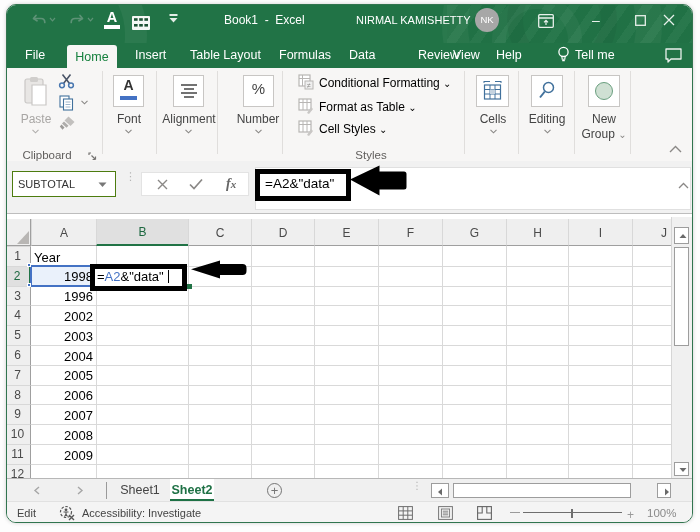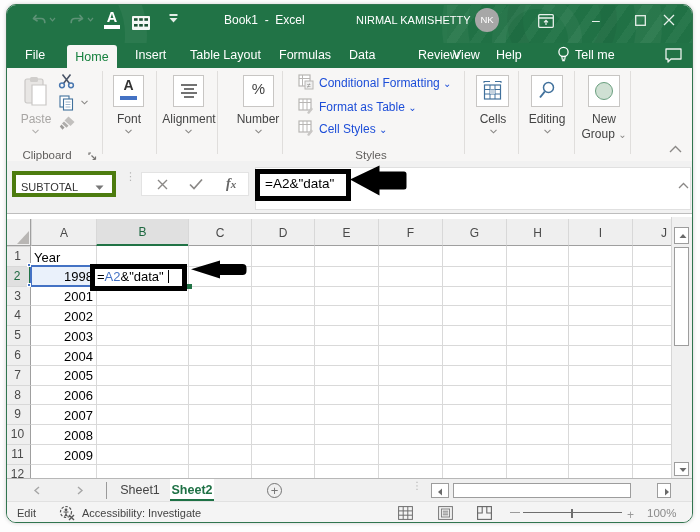--- a/index.html
+++ b/index.html
@@ -25,24 +25,24 @@
   .mitem { position:absolute; top:0; height:25px; line-height:25px; color:#fff; font-size:12.5px; white-space:nowrap; }
   .hometab { position:absolute; left:60px; top:2px; width:50px; height:23px; background:#f7f6f5; border-radius:3px 3px 0 0; color:#15803d; font-size:12.5px; text-align:center; line-height:25px; }
   
   .ribbon { position:absolute; left:0; top:63px; width:100%; height:93px; background:#f7f6f5; }
   .rsep { position:absolute; top:3px; width:1px; height:83px; background:#e0dedc; }
   .rbox { position:absolute; top:7px; width:31px; height:32px; background:#fff; border:1px solid #c8c6c4; }
   .rlabel { position:absolute; font-size:12px; color:#444; text-align:center; white-space:nowrap; }
   .chev { position:absolute; width:7px; height:4px; }
   .chev svg { display:block; }
   .glabel { position:absolute; top:81px; font-size:11.5px; color:#605e5c; text-align:center; white-space:nowrap; }
-  .styrow { position:absolute; font-size:12px; color:#1d4ed8; white-space:nowrap; }
+  .styrow { position:absolute; font-size:12px; color:#000000; white-space:nowrap; }
   
   .fbar { position:absolute; left:0; top:156px; width:100%; height:53px; background:#f1f1f1; border-bottom:1px solid #bdbdbd; }
-  .namebox { position:absolute; left:5px; top:10px; width:104px; height:26px; background:#fff; border:4px solid #4d7c0f; font-size:11px; color:#333; line-height:24px; padding-left:5px; }
+  .namebox { position:absolute; left:5px; top:10px; width:104px; height:26px; background:#fff; border:1px solid #4d7c0f; font-size:11px; color:#333; line-height:24px; padding-left:5px; }
   .fxarea { position:absolute; left:248px; top:6px; width:436px; height:43px; background:#fff; border:1px solid #e0e0e0; }
   
   .grid { position:absolute; left:0; top:209px; width:100%; height:264px; background:#fff; overflow:hidden; }
   .colhdr { position:absolute; top:5px; height:27px; background:#efefef; border-left:1px solid #d8d8d8; border-bottom:1px solid #9f9f9f; color:#4a4a4a; font-size:12px; text-align:center; line-height:28px; }
   .rowhdr { position:absolute; left:0; width:24px; background:#efefef; border-top:1px solid #d8d8d8; border-right:1px solid #9f9f9f; color:#4a4a4a; font-size:12px; text-align:center; padding-right:2px; }
   .vline { position:absolute; top:32px; width:1px; background:#d9d9d9; }
   .hline { position:absolute; left:24px; height:1px; background:#d9d9d9; }
   .cell { position:absolute; font-size:13px; color:#000; white-space:nowrap; }
   
   .vsb { position:absolute; right:0; top:3px; width:21px; height:270px; background:#f0f0f0; border-left:1px solid #d6d6d6; }
@@ -365,21 +365,21 @@
       <div class="vline" style="left:244px;height:237.60000000000002px;"></div>
       <div class="vline" style="left:307px;height:237.60000000000002px;"></div>
       <div class="vline" style="left:371px;height:237.60000000000002px;"></div>
       <div class="vline" style="left:435px;height:237.60000000000002px;"></div>
       <div class="vline" style="left:499px;height:237.60000000000002px;"></div>
       <div class="vline" style="left:561px;height:237.60000000000002px;"></div>
       <div class="vline" style="left:625px;height:237.60000000000002px;"></div>
       <div style="position:absolute;left:25px;top:52.8px;width:63px;height:17.8px;background:#eaf1fb;"></div>
       <div class="cell" style="left:27px;top:35.5px;">Year</div>
       <div class="cell" style="left:24px;top:55.3px;width:62px;text-align:right;">1998</div>
-      <div class="cell" style="left:24px;top:75.1px;width:62px;text-align:right;">2001</div>
+      <div class="cell" style="left:24px;top:75.1px;width:62px;text-align:right;">1996</div>
       <div class="cell" style="left:24px;top:94.9px;width:62px;text-align:right;">2002</div>
       <div class="cell" style="left:24px;top:114.7px;width:62px;text-align:right;">2003</div>
       <div class="cell" style="left:24px;top:134.5px;width:62px;text-align:right;">2004</div>
       <div class="cell" style="left:24px;top:154.3px;width:62px;text-align:right;">2005</div>
       <div class="cell" style="left:24px;top:174.1px;width:62px;text-align:right;">2006</div>
       <div class="cell" style="left:24px;top:193.9px;width:62px;text-align:right;">2007</div>
       <div class="cell" style="left:24px;top:213.70000000000002px;width:62px;text-align:right;">2008</div>
       <div class="cell" style="left:24px;top:233.5px;width:62px;text-align:right;">2009</div>
       <div style="position:absolute;left:23px;top:50.8px;width:65px;height:21.8px;border:2px solid #4472c4;"></div>
       <div style="position:absolute;left:20px;top:48.8px;width:4px;height:4px;background:#4472c4;border:1px solid #fff;"></div>

